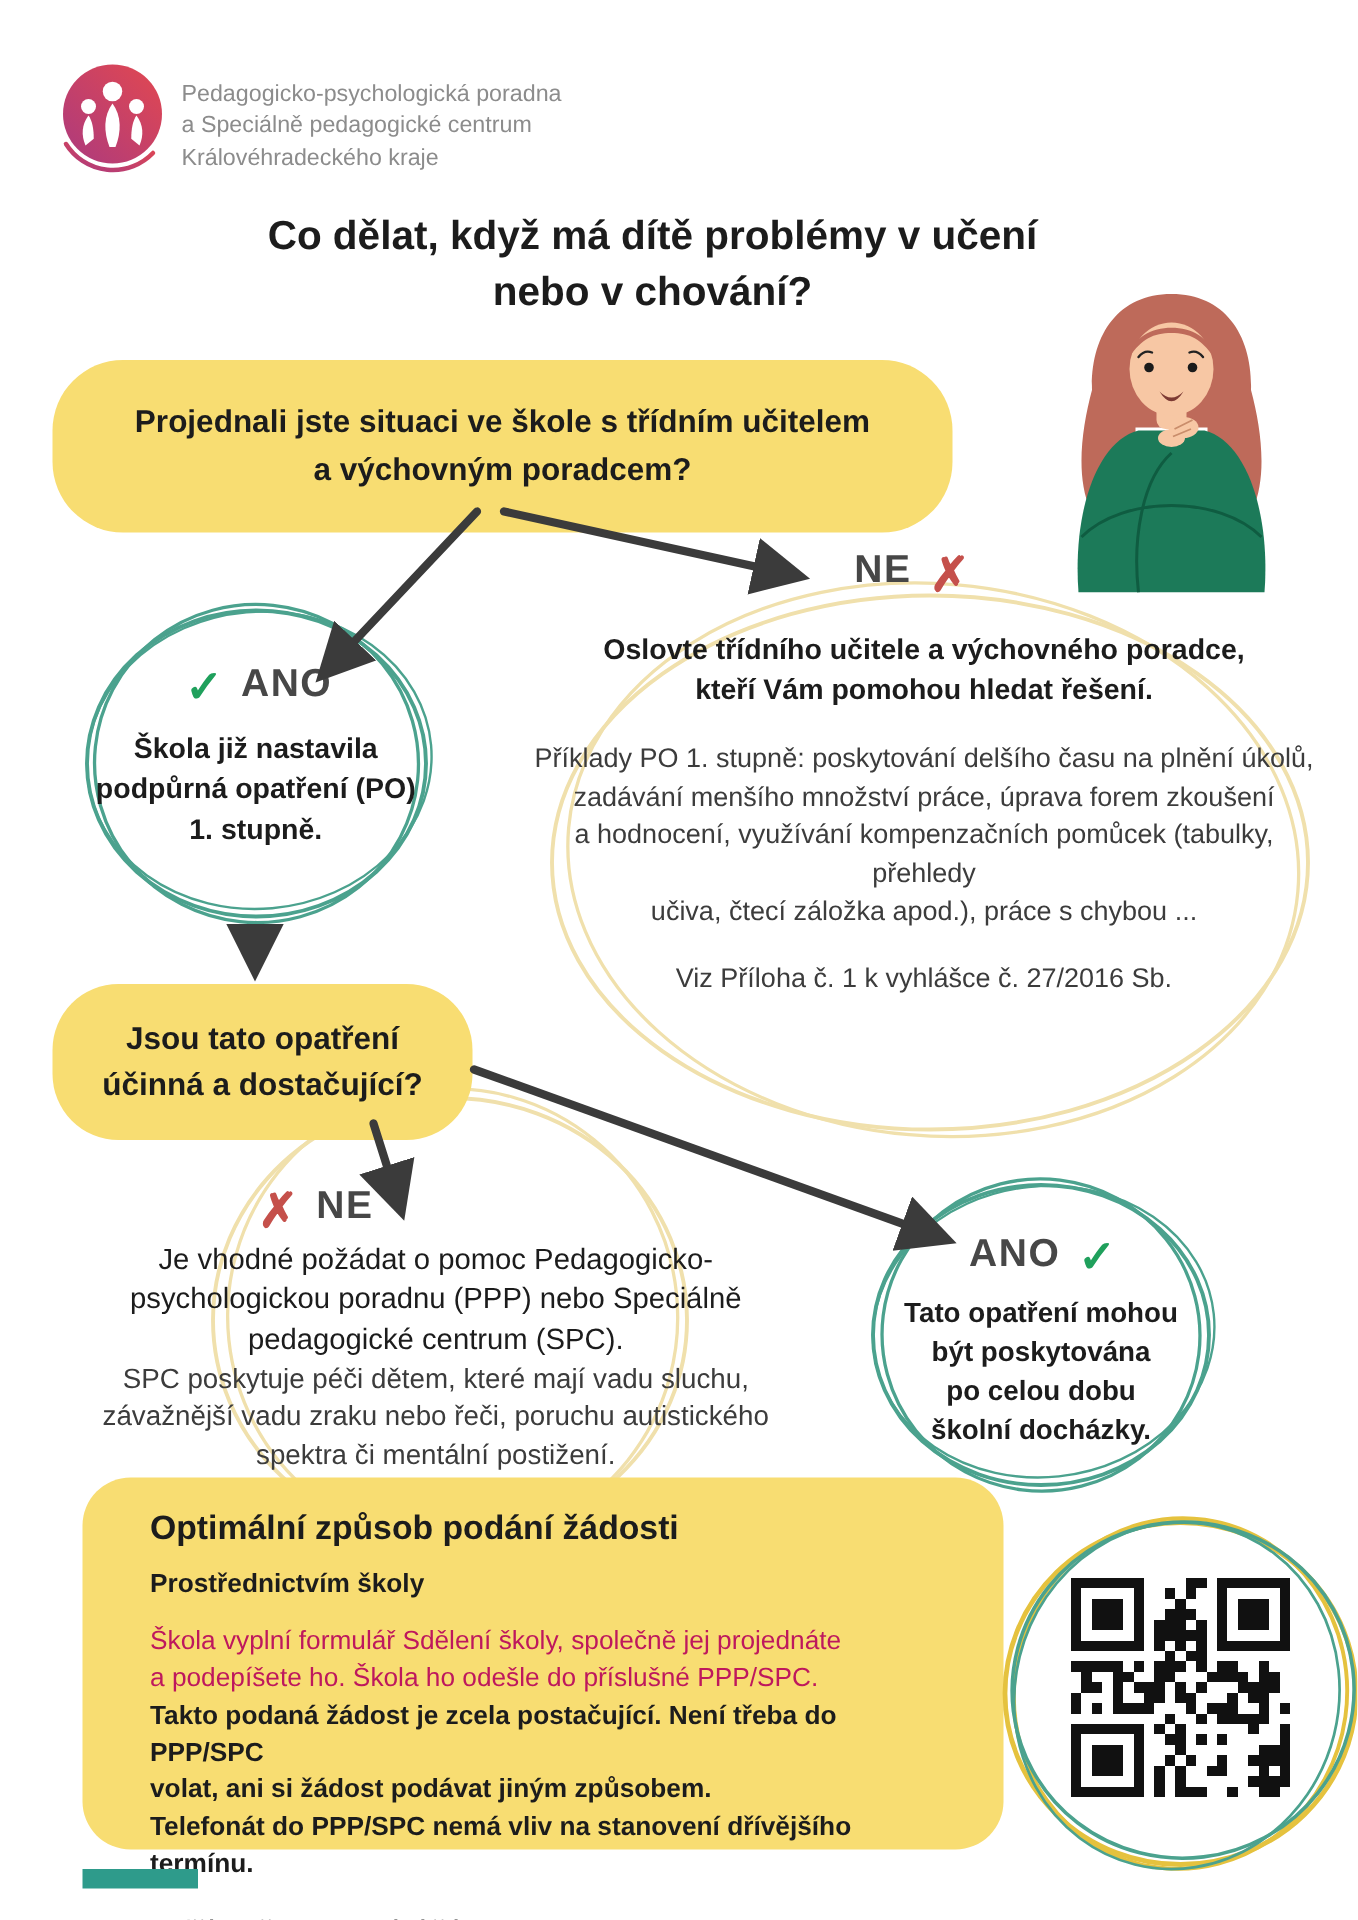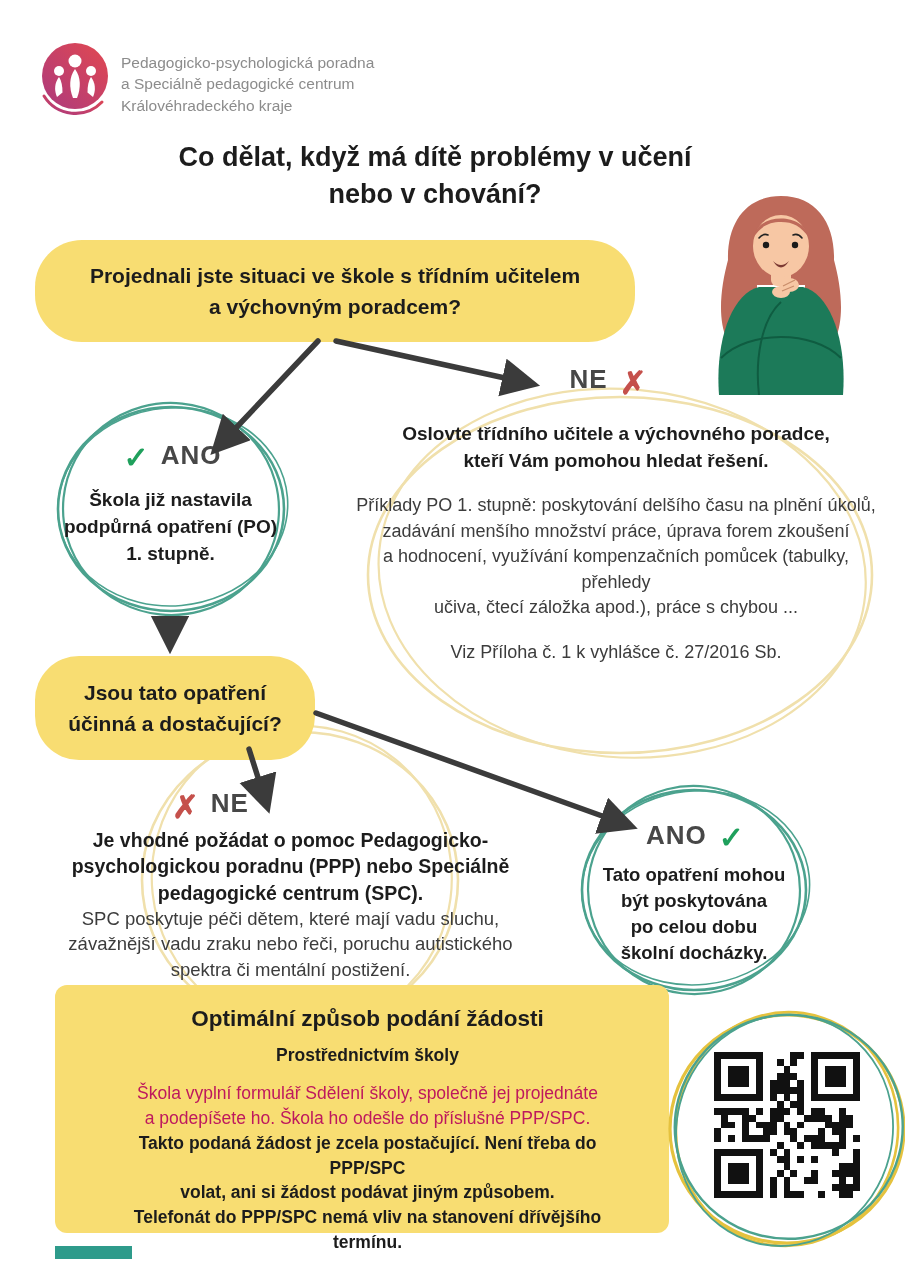--- a/index.html
+++ b/index.html
@@ -12,21 +12,21 @@
 
   
   .logo-text{left:121px;top:52px;font-size:15.5px;line-height:1.38;color:var(--logo-text);}
 
   
   .title{left:90px;top:139px;width:690px;font-size:27px;font-weight:bold;line-height:1.38;color:var(--ink);}
 
   
   .qbox{background:var(--yellow);display:flex;align-items:center;justify-content:center;
         font-weight:bold;color:var(--ink);line-height:1.5;}
-  .q1{left:35px;top:240px;width:600px;height:102px;border-radius:47px;font-size:21px;}
+  .q1{left:35px;top:240px;width:600px;height:115px;border-radius:47px;font-size:21px;}
   .q2{left:35px;top:656px;width:280px;height:104px;border-radius:44px;font-size:21px;}
 
   
   .blabel{font-weight:bold;font-size:26px;color:var(--label-gray);letter-spacing:1px;}
   .mark-x{font-weight:bold;font-size:32px;color:var(--red-x);}
   .mark-check{font-weight:bold;font-size:30px;color:var(--green-check);}
   .labelrow{display:flex;gap:12px;justify-content:center;}
 
   
   .ne1-col{left:350px;top:421px;width:532px;}
@@ -34,29 +34,29 @@
   .bodytxt{font-size:18px;line-height:1.42;color:var(--body-text);}
   .ne1-col .bodytxt{margin-top:19px;}
 
   
   .ano1-label{left:95px;top:440px;width:155px;}
   .ano1-text{left:48px;top:487px;width:245px;font-size:19px;font-weight:bold;line-height:1.42;color:var(--ink);}
 
   
   .ne2-label{left:172px;top:788px;width:150px;justify-content:flex-start;}
   .ne2-col{left:38px;top:827px;width:505px;}
-  .ne2-bold{font-size:19.5px;font-weight:bold;line-height:1.35;color:var(--ink);}
+  .ne2-bold{font-size:19.5px;font-weight:normal;line-height:1.35;color:var(--ink);}
   .ne2-col .bodytxt{font-size:18.5px;line-height:1.38;}
 
   
   .ano2-label{left:610px;top:820px;width:170px;}
   .ano2-text{left:583px;top:862px;width:222px;font-size:18.5px;font-weight:bold;line-height:1.4;color:var(--ink);}
 
   
-  .bottom-box{left:55px;top:985px;width:614px;height:248px;background:var(--yellow);border-radius:12px;text-align:center;}
+  .bottom-box{left:55px;top:985px;width:614px;height:248px;background:var(--yellow);border-radius:32px;}
   .bottom-inner{position:absolute;left:45px;top:21px;right:34px;}
   .bb-heading{font-size:22.5px;font-weight:bold;color:var(--ink);}
   .bb-sub{margin-top:13px;font-size:17.5px;font-weight:bold;color:var(--ink);}
   .bb-body{margin-top:15px;font-size:17.5px;line-height:1.42;color:#be185d;}
   .bb-bold{font-size:17.5px;font-weight:bold;line-height:1.42;color:var(--ink);}
   .bb-footer{margin-top:21px;font-size:18.5px;color:#2e2e2e;}
 
   .footer-bar{left:55px;top:1246px;width:77px;height:13px;background:var(--footer-teal);}
 </style>
 </head>

